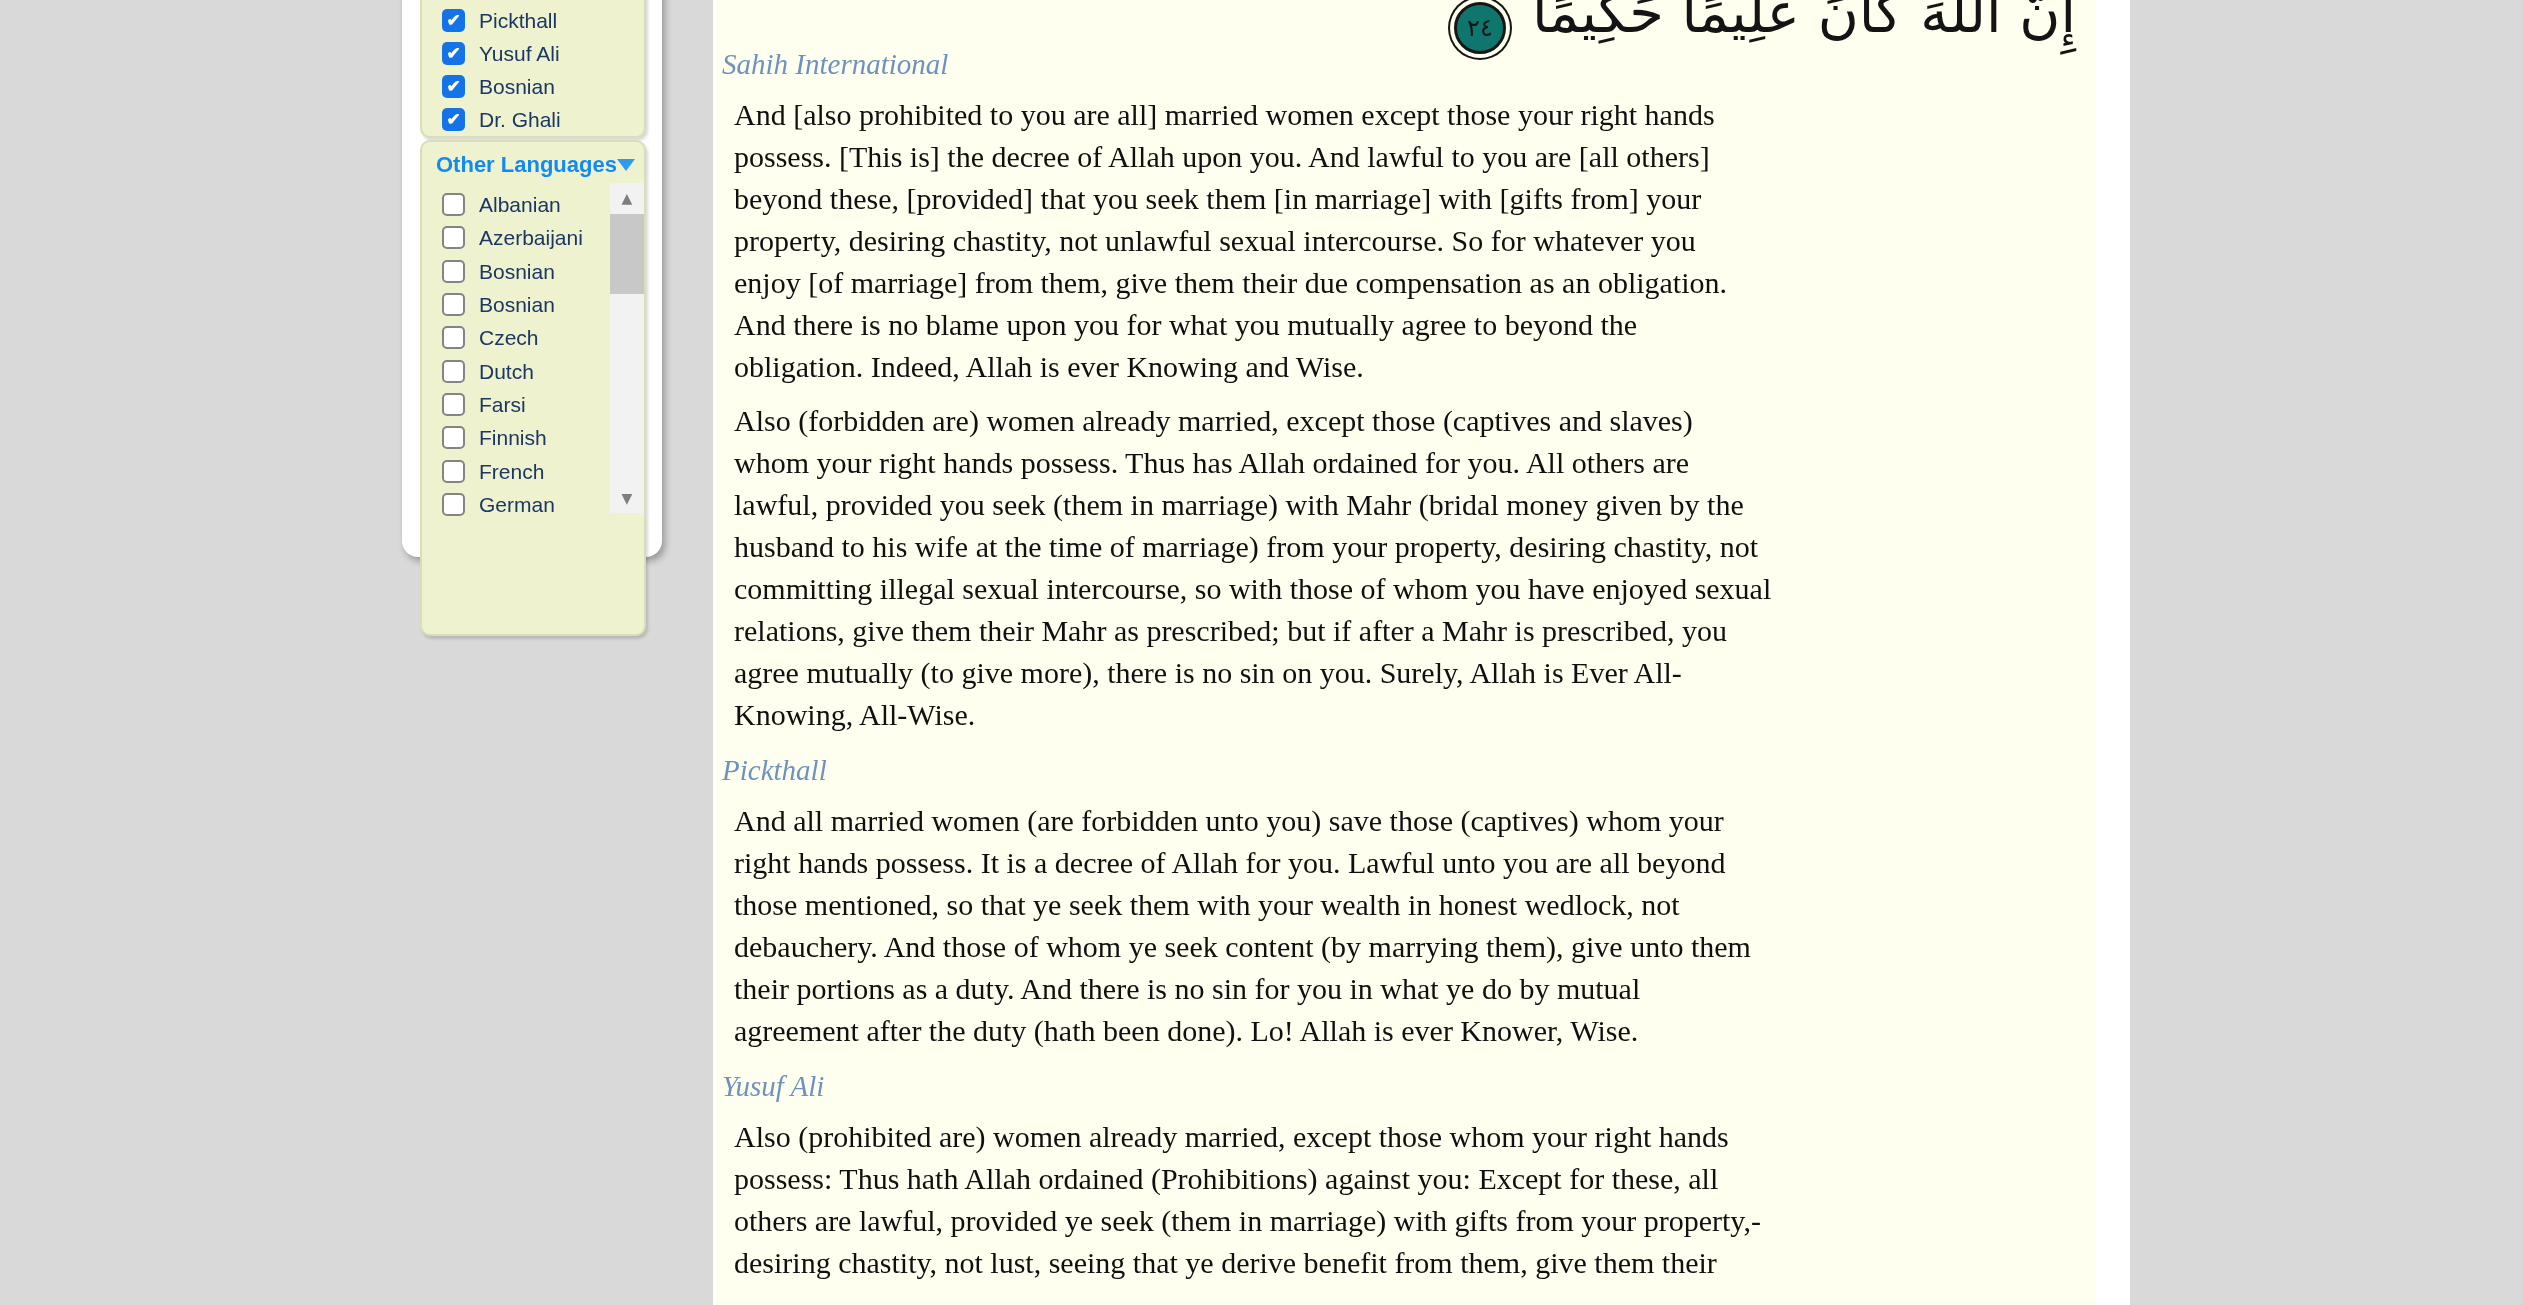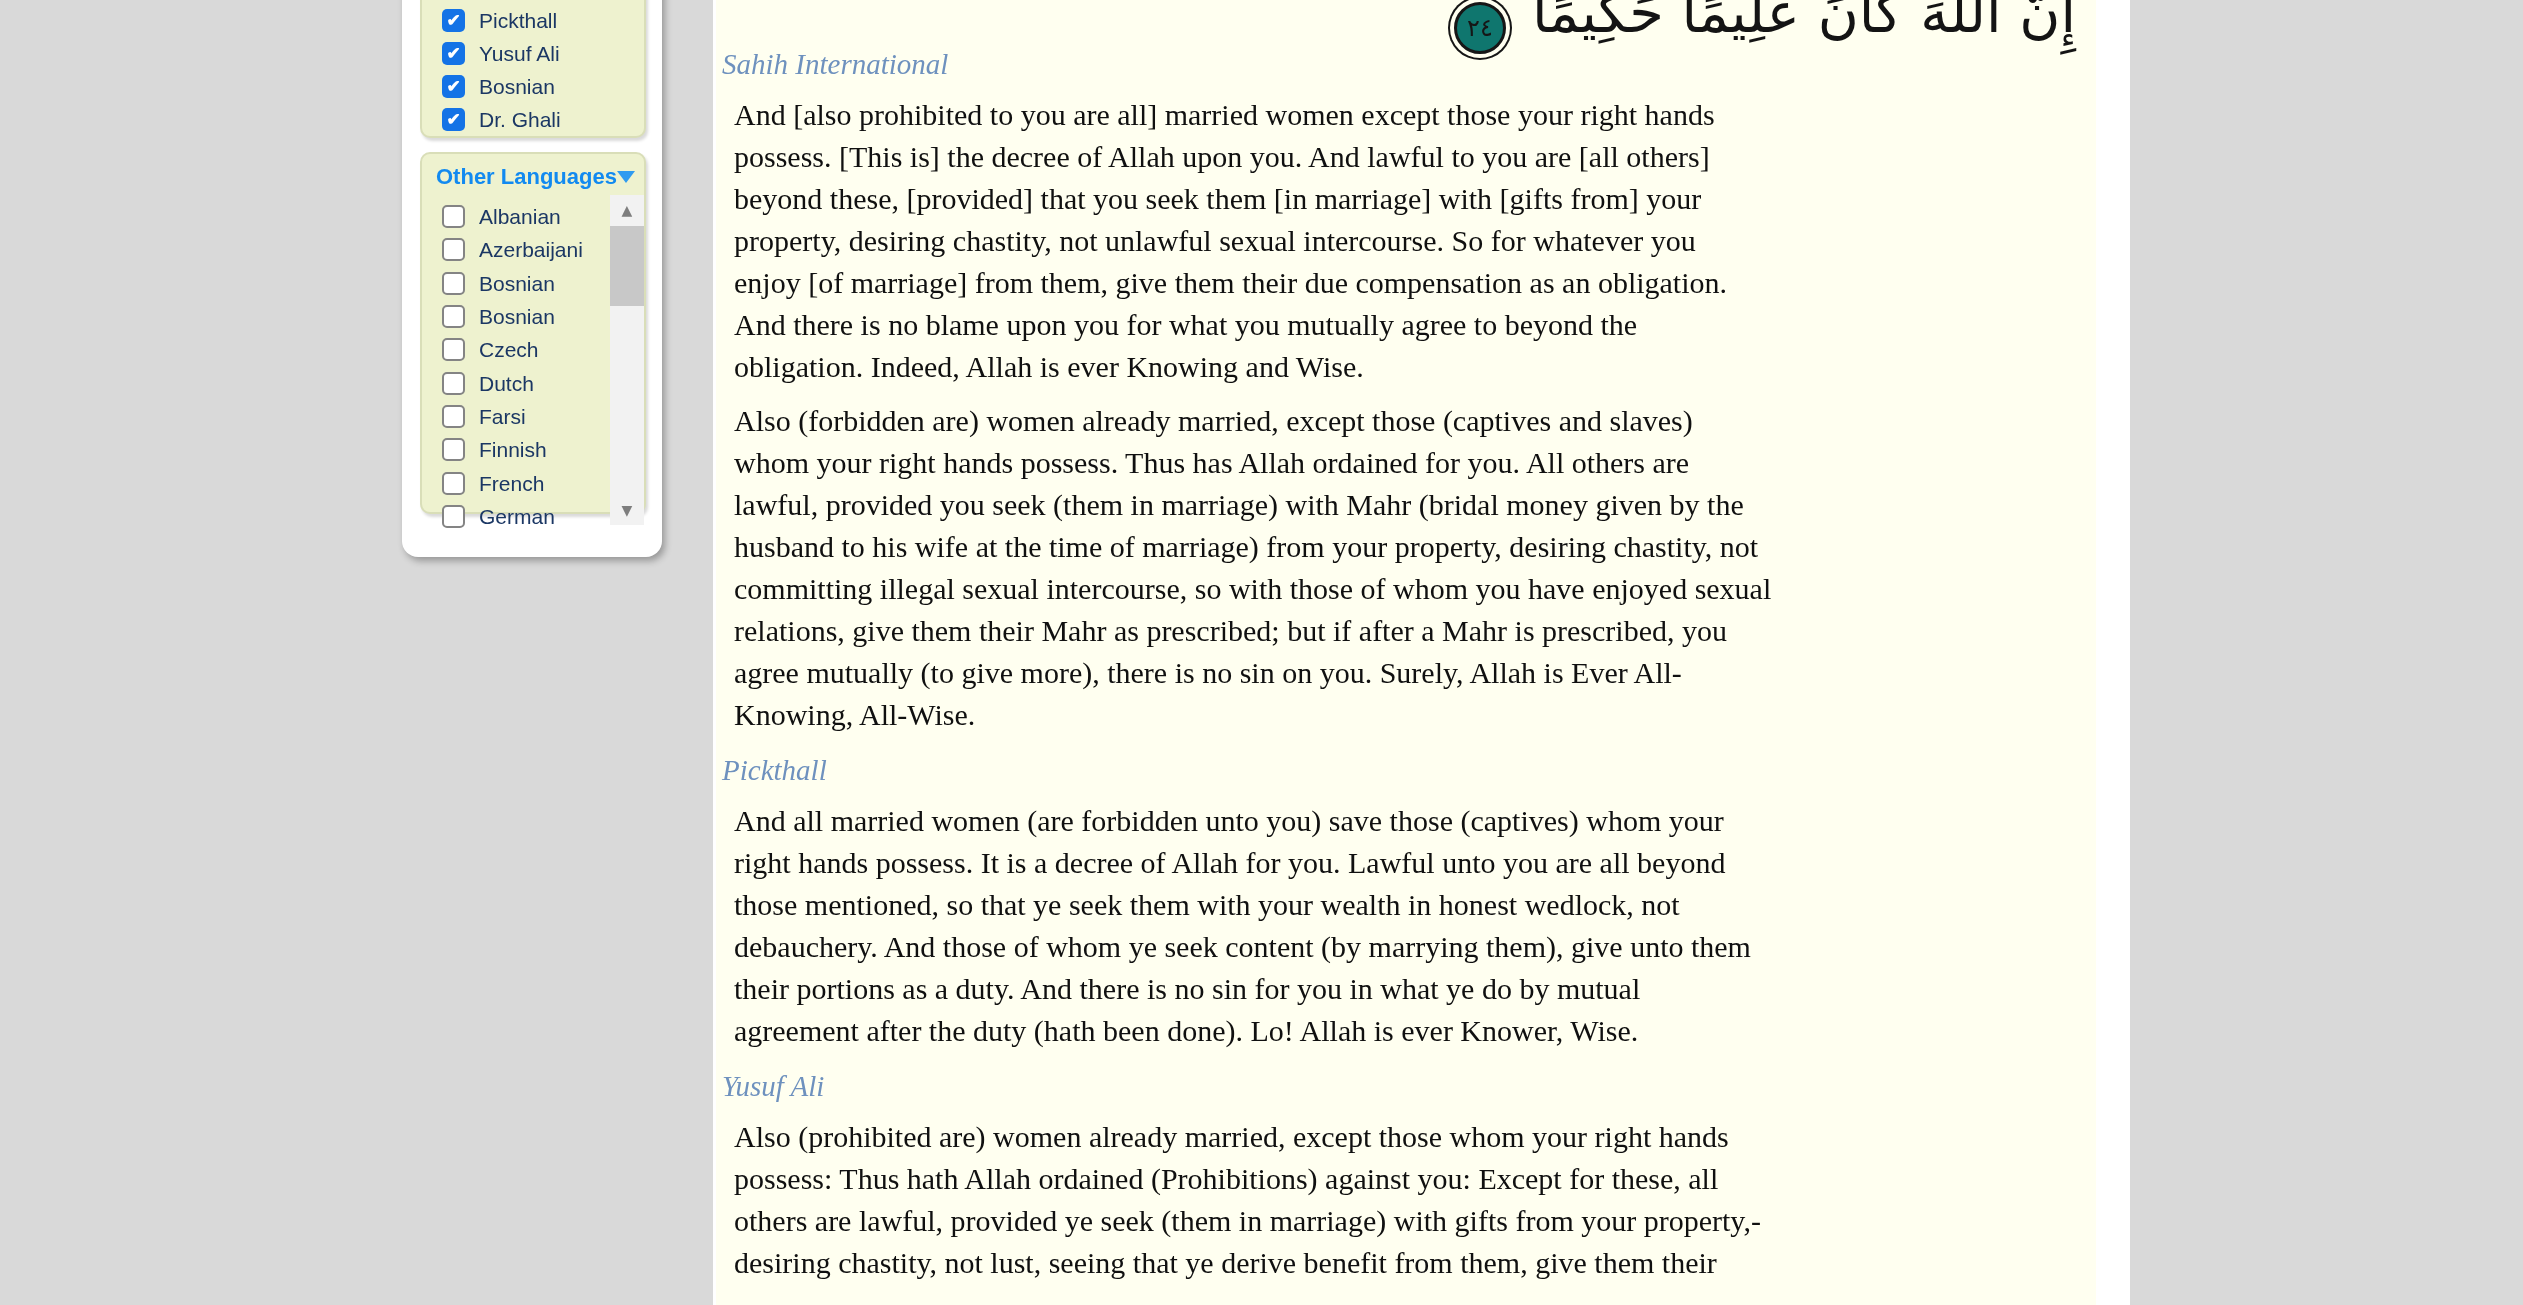--- a/index.html
+++ b/index.html
@@ -60,21 +60,21 @@
     background: #FFFFFF; border-radius: 16px;
     box-shadow: 3px 4px 7px rgba(0,0,0,0.30);
   }
   .panel {
     position: absolute; left: 18px; width: 226px;
     background: #EEF2CF; border: 2px solid #D9DEB8; border-radius: 10px;
     box-sizing: border-box;
     box-shadow: 2px 3px 3px rgba(0,0,0,0.15);
   }
   .panel-translations { top: 0; height: 178px; }
-  .panel-languages { top: 192px; height: 362px; }
+  .panel-languages { top: 180px; height: 496px; }
 
   .cbx-row {
     display: flex; align-items: center; height: 33px; padding-left: 20px;
     cursor: pointer;
   }
   .rows-translations { padding-top: 42px; }
   .lang-rows {
     position: absolute; top: 46px; left: 0; right: 0;
   }
   .lang-rows .cbx-row { height: 33.3px; }

